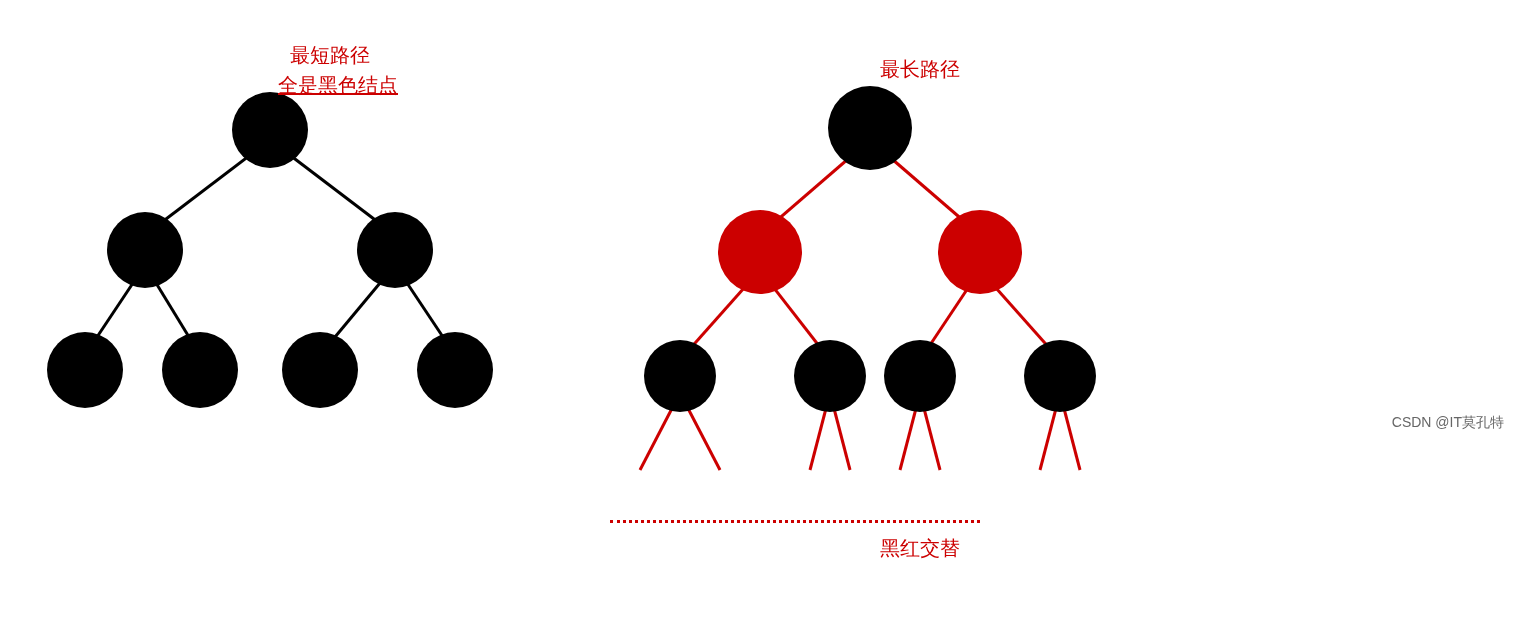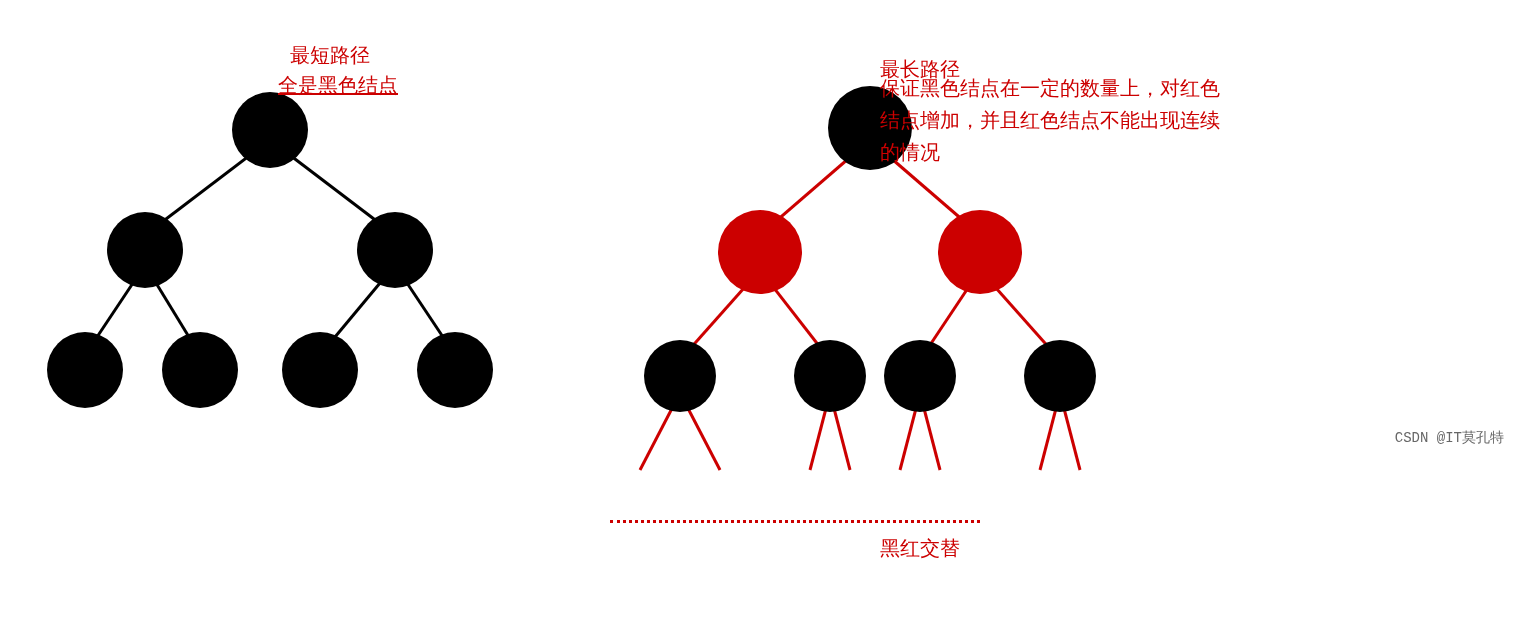--- a/index.html
+++ b/index.html
@@ -59,25 +59,25 @@
     }
 
     .label-alternating {
       top: 535px;
       left: 880px;
       font-family: Liberation Serif, serif;
     }
 
     .label-watermark {
       position: absolute;
-      bottom: 8px;
+      bottom: 23px;
       right: 20px;
       color: #666;
       font-size: 14px;
-      font-family: Liberation Mono, monospace;
+      font-family: Liberation Sans, sans-serif;
     }
 
     
     .dotted-line {
       position: absolute;
       top: 520px;
       left: 610px;
       width: 370px;
       border-top: 3px dotted #cc0000;
     }
@@ -143,21 +143,20 @@
     <circle cx="830" cy="376" r="36" fill="#000000"></circle>
     <circle cx="920" cy="376" r="36" fill="#000000"></circle>
     <circle cx="1060" cy="376" r="36" fill="#000000"></circle>
 
   </svg>
 
   <div class="label label-shortest">最短路径</div>
   <div class="label label-allblack">全是黑色结点</div>
 
   <div class="label label-longest">最长路径</div>
-  <div class="label label-desc">保证黑色结点在一定的数量上，对红色结点增加，并且红色结点不能出现连续的情况</div>
 
   <div class="dotted-line"></div>
 
   <div class="label label-alternating">黑红交替</div>
 
   <div class="label-watermark">CSDN @IT莫孔特</div>
 
 </div>
 
 </body></html>

